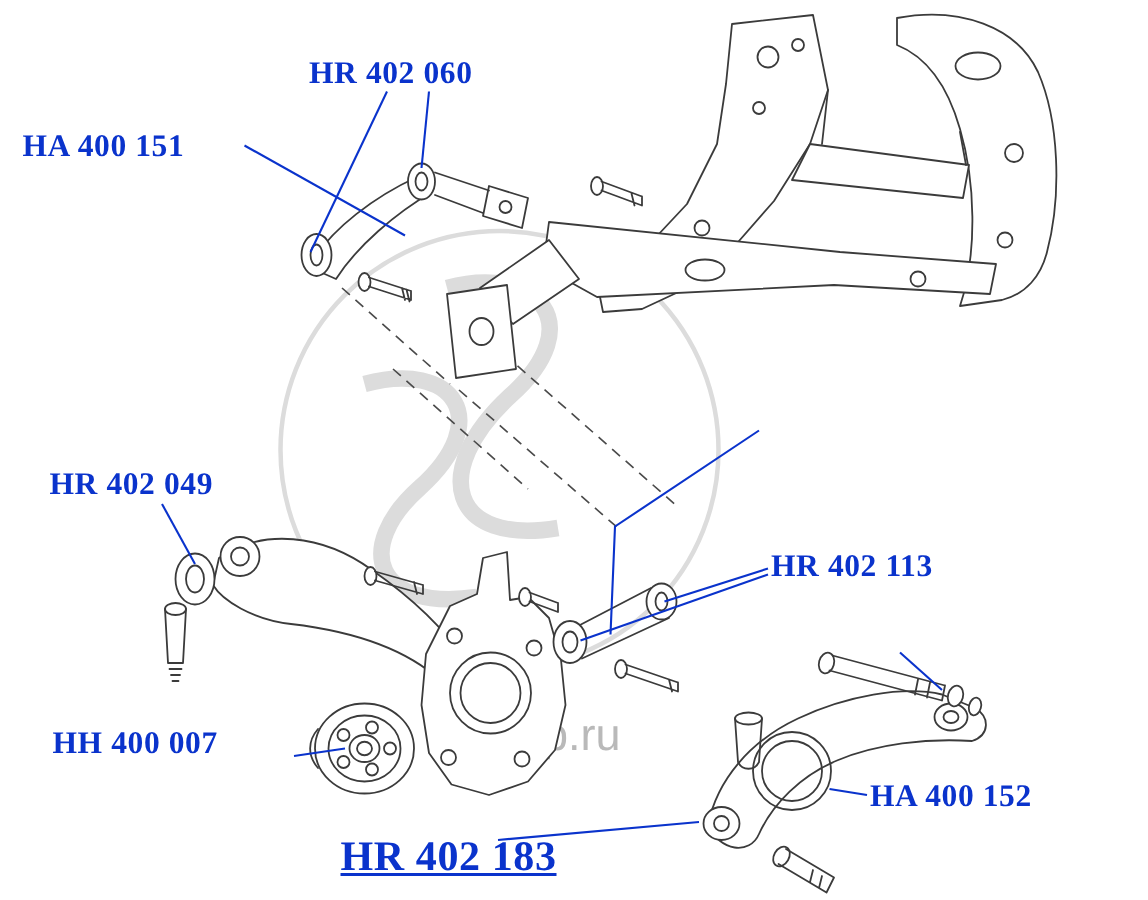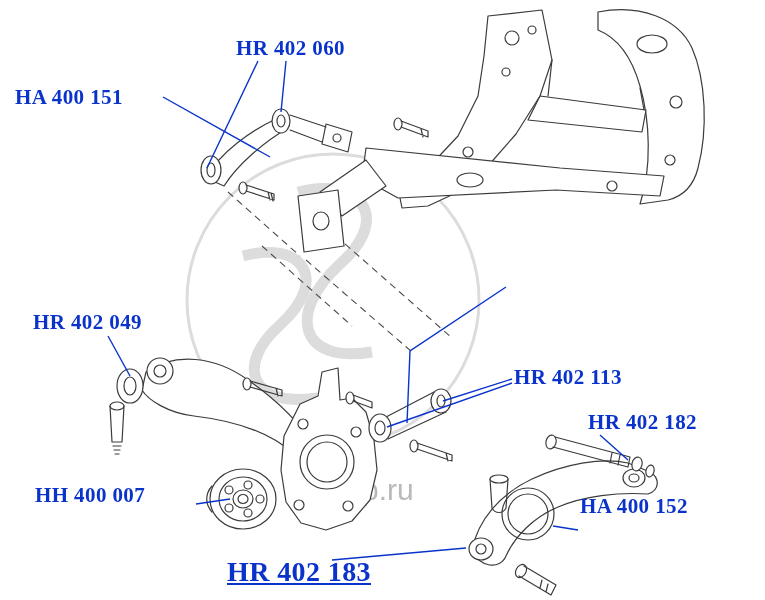--- a/index.html
+++ b/index.html
@@ -13,28 +13,28 @@
   .part-label{
     position:absolute;
     font-weight:bold;
     font-size:21px;
     letter-spacing:0.4px;
     color:#0a33cc;
     white-space:nowrap;
     user-select:none;
   }
   .part-label.lg{font-size:28px;}
-  #l-hr060{left:236px;top:36px;}
+  #l-hr060{left:206px;top:36px;}
   #l-ha151{left:15px;top:85px;}
   #l-ha150{left:508px;top:272px;}
   #l-hr049{left:33px;top:310px;}
   #l-hr184{left:514px;top:365px;}
   #l-hr182{left:588px;top:410px;}
   #l-hh007{left:35px;top:483px;}
-  #l-ha152{left:580px;top:494px;}
+  #l-ha152{left:580px;top:518px;}
   #l-hr183{left:227px;top:556px;text-decoration:underline;}
   svg{position:absolute;left:0;top:0;}
 </style>
 </head>
 <body>
 
 <div id="stage">
 
   <svg width="765" height="600" viewBox="0 0 765 600">
 
@@ -195,18 +195,17 @@
       <path d="M196,504 L230,499"></path>
       <path d="M578,530 L553,526"></path>
       <path d="M332,560 L466,548"></path>
     </g>
   </svg>
 
   <div id="l-hr060" class="part-label">HR 402 060</div>
   <div id="l-ha151" class="part-label">HA 400 151</div>
   <div id="l-hr049" class="part-label">HR 402 049</div>
   <div id="l-hr184" class="part-label">HR 402 113</div>
-  <div id="l-hr182" class="part-label">HR 402 182</div>
   <div id="l-hh007" class="part-label">HH 400 007</div>
   <div id="l-ha152" class="part-label">HA 400 152</div>
   <div id="l-hr183" class="part-label lg">HR 402 183</div>
 
 </div>
 
 </body></html>

